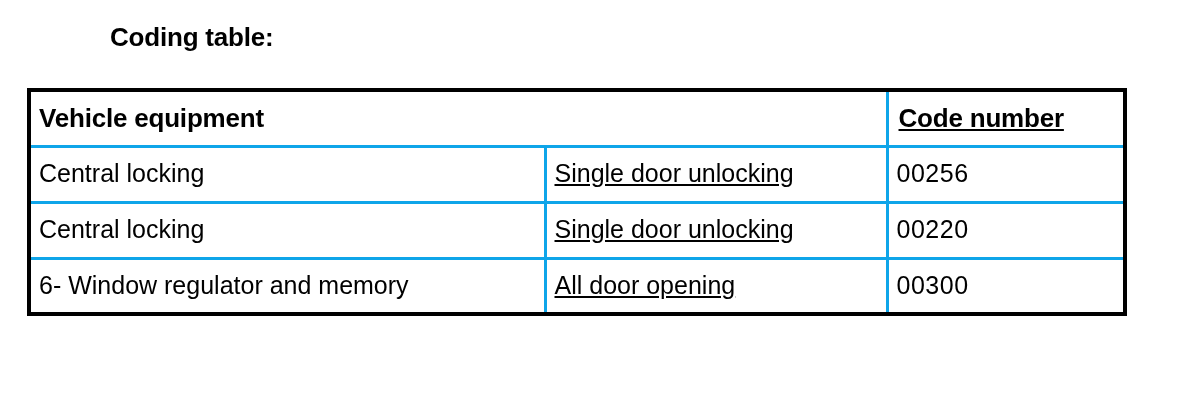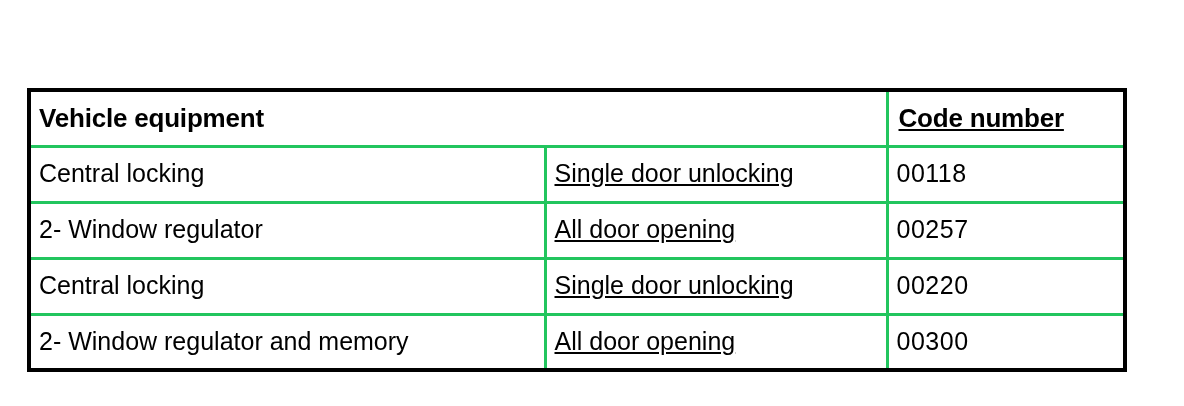--- a/index.html
+++ b/index.html
@@ -42,21 +42,21 @@
     position: absolute;
     left: 27px;
     top: 88px;
     width: 1096px;
     border-collapse: collapse;
     table-layout: fixed;
     background: #ffffff;
   }
   #coding-table td,
   #coding-table th {
-    border: 3px solid #22c55e;
+    border: 3px solid #0ea5e9;
     padding: 0 0 0 8px;
     height: 56px;
     font-size: 25px;
     font-weight: normal;
     line-height: 1.1;
     white-space: nowrap;
     overflow: hidden;
     text-align: left;
     vertical-align: middle;
     box-sizing: border-box;
@@ -98,50 +98,46 @@
     text-align: center;
     padding: 0;
     letter-spacing: 0.5px;
   }
 </style>
 </head>
 <body>
 
 <div id="page">
 
+  <div id="section-title">Coding table:</div>
 
   <table id="coding-table">
     <colgroup>
       <col class="col-equipment">
       <col class="col-function">
       <col class="col-code">
     </colgroup>
     <thead>
       <tr>
         <th class="hdr-cell" colspan="2">Vehicle equipment</th>
         <th class="hdr-cell hdr-code">Code number</th>
       </tr>
     </thead>
     <tbody>
       <tr>
         <td class="cell-equipment">Central locking</td>
         <td class="cell-function">Single door unlocking</td>
-        <td class="cell-code">00118</td>
-      </tr>
-      <tr>
-        <td class="cell-equipment">2- Window regulator</td>
-        <td class="cell-function">All door opening</td>
-        <td class="cell-code">00257</td>
+        <td class="cell-code">00256</td>
       </tr>
       <tr>
         <td class="cell-equipment">Central locking</td>
         <td class="cell-function">Single door unlocking</td>
         <td class="cell-code">00220</td>
       </tr>
       <tr>
-        <td class="cell-equipment">2- Window regulator and memory</td>
+        <td class="cell-equipment">6- Window regulator and memory</td>
         <td class="cell-function">All door opening</td>
         <td class="cell-code">00300</td>
       </tr>
     </tbody>
   </table>
 
 </div>
 
 </body></html>

